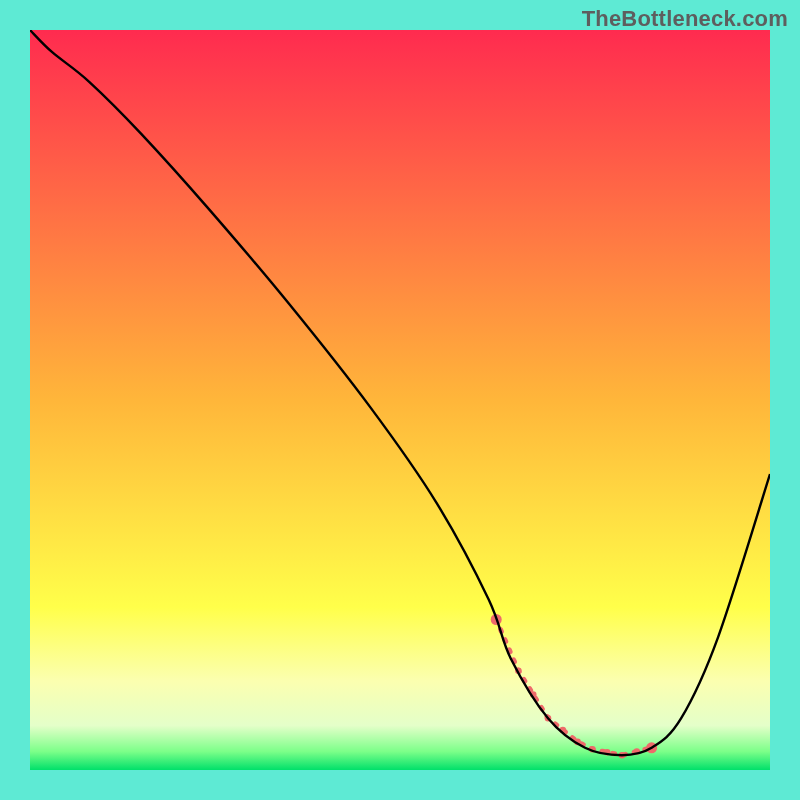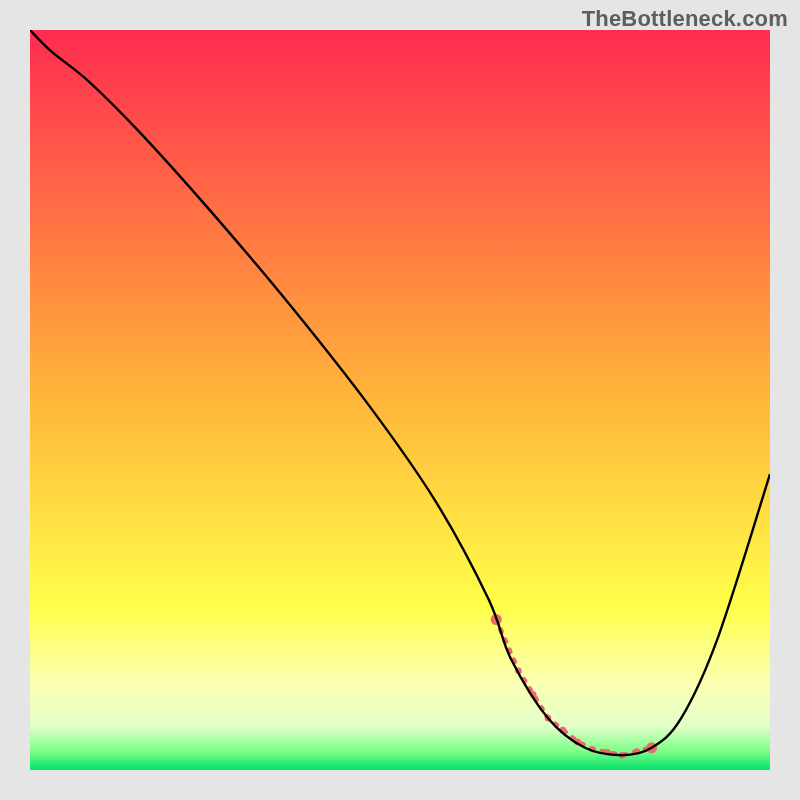--- a/index.html
+++ b/index.html
@@ -6,21 +6,21 @@
     margin: 0;
     padding: 0;
     width: 800px;
     height: 800px;
     background: #000;
     overflow: hidden;
   }
   .outer {
     width: 800px;
     height: 800px;
-    background: #e5e5e5;
+    background: #5eead4;
     position: relative;
   }
   .watermark {
     position: absolute;
     top: 6px;
     right: 12px;
     font-family: Arial, sans-serif;
     font-size: 22px;
     font-weight: bold;
     color: #5e5e5e;

